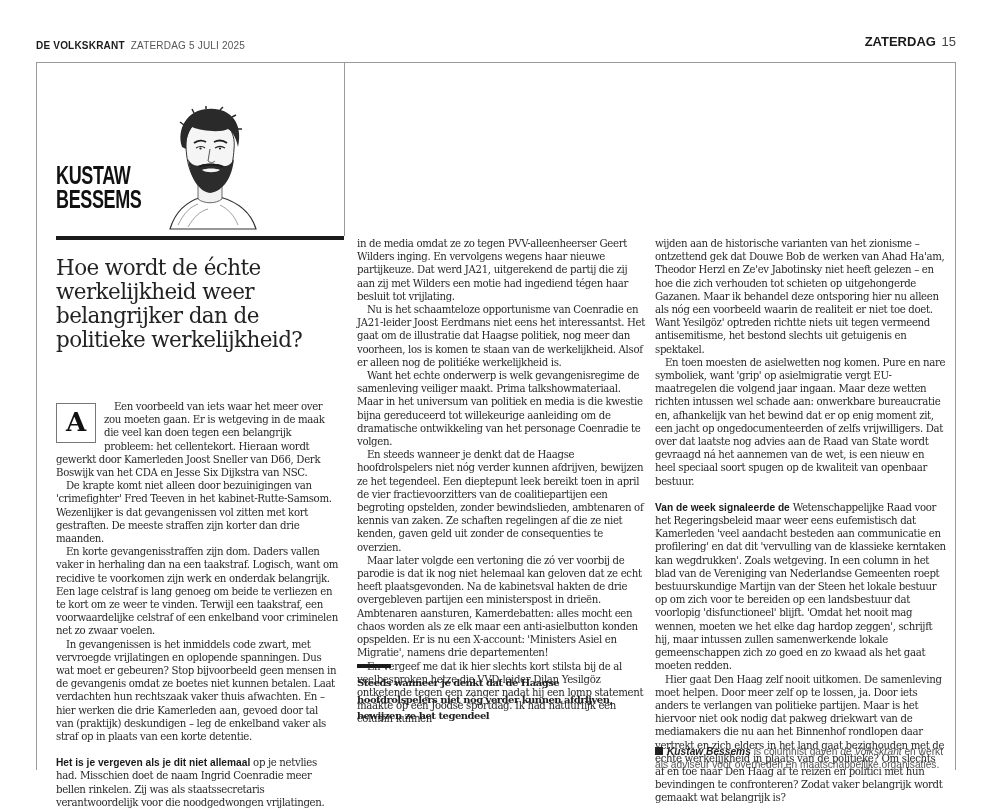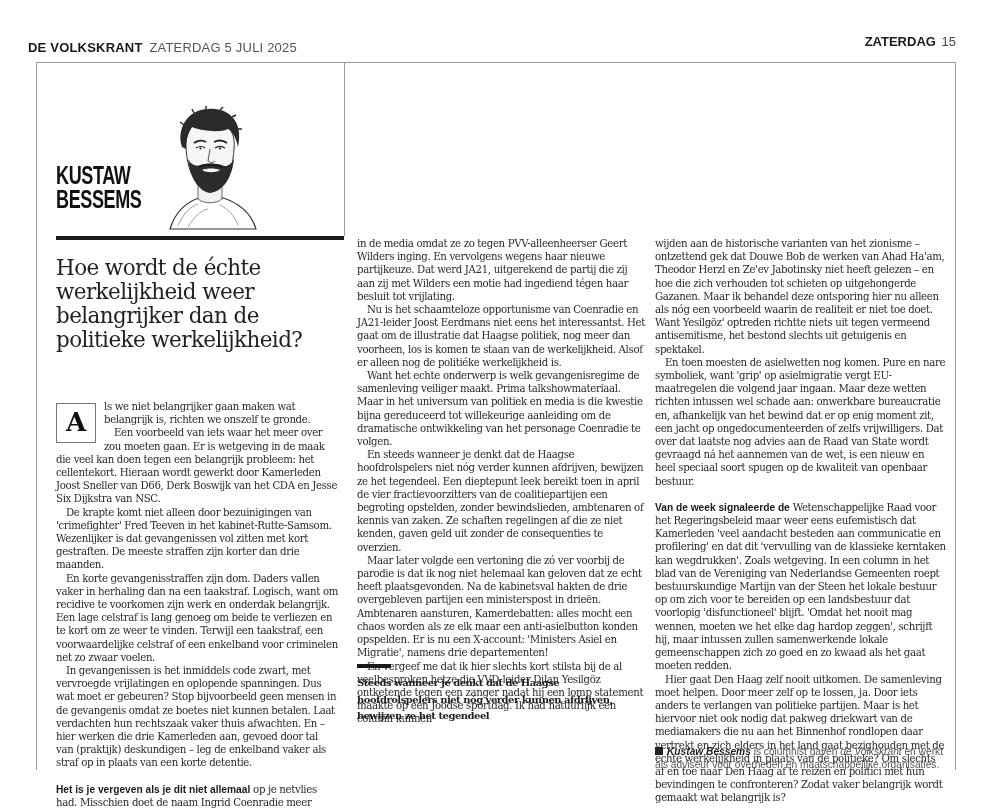--- a/index.html
+++ b/index.html
@@ -1,17 +1,17 @@
 <!DOCTYPE html>
 <html><head>
 <meta charset="utf-8">
 <style>
   html,body{margin:0;padding:0;background:#fff;}
   body{width:1000px;height:811px;position:relative;overflow:hidden;color:#1e1e1e;}
-  .masthead-left{position:absolute;left:28px;top:40px;font-family:"Liberation Sans",sans-serif;font-size:13px;letter-spacing:0.2px;}
+  .masthead-left{position:absolute;left:36px;top:40px;font-family:"Liberation Sans",sans-serif;font-size:10px;letter-spacing:0.2px;}
   .masthead-left .brand{font-weight:bold;color:#1a1a1a;}
   .masthead-left .date{color:#555;margin-left:3px;}
   .masthead-right{position:absolute;right:44px;top:34px;font-family:Liberation Sans, sans-serif;font-size:13px;}
   .masthead-right .day{font-weight:bold;color:#1a1a1a;}
   .masthead-right .page{color:#444;margin-left:2px;}
 
   .frame-top{position:absolute;left:36px;top:62px;width:919px;height:1px;background:#9a9a9a;}
   .frame-left{position:absolute;left:36px;top:62px;width:1px;height:708px;background:#9a9a9a;}
   .frame-right{position:absolute;left:955px;top:62px;width:1px;height:708px;background:#9a9a9a;}
   .frame-divider{position:absolute;left:344px;top:62px;width:1px;height:174px;background:#9a9a9a;}
@@ -87,21 +87,20 @@
   <path d="M44 65 C48 63 58 63 62 65 C58 68 48 68 44 65 Z" fill="#f5f5f5"></path>
   <path d="M41 62 C46 59 60 59 65 62" stroke="#1c1c1c" stroke-width="2.2" fill="none"></path>
 </svg>
 
 <div class="head-rule"></div>
 
 <h1 class="headline">Hoe wordt de échte werkelijkheid weer belangrijker dan de politieke werkelijkheid?</h1>
 
 <div class="col col1">
   <div class="dropcap">A</div>
-  <p class="noindent">ls we niet belangrijker gaan maken wat belangrijk is, richten we onszelf te gronde.</p>
   <p>Een voorbeeld van iets waar het meer over zou moeten gaan. Er is wetgeving in de maak die veel kan doen tegen een belangrijk probleem: het cellentekort. Hieraan wordt gewerkt door Kamerleden Joost Sneller van D66, Derk Boswijk van het CDA en Jesse Six Dijkstra van NSC.</p>
   <p>De krapte komt niet alleen door bezuinigingen van 'crimefighter' Fred Teeven in het kabinet-Rutte-Samsom. Wezenlijker is dat gevangenissen vol zitten met kort gestraften. De meeste straffen zijn korter dan drie maanden.</p>
   <p>En korte gevangenisstraffen zijn dom. Daders vallen vaker in herhaling dan na een taakstraf. Logisch, want om recidive te voorkomen zijn werk en onderdak belangrijk. Een lage celstraf is lang genoeg om beide te verliezen en te kort om ze weer te vinden. Terwijl een taakstraf, een voorwaardelijke celstraf of een enkelband voor criminelen net zo zwaar voelen.</p>
   <p>In gevangenissen is het inmiddels code zwart, met vervroegde vrijlatingen en oplopende spanningen. Dus wat moet er gebeuren? Stop bijvoorbeeld geen mensen in de gevangenis omdat ze boetes niet kunnen betalen. Laat verdachten hun rechtszaak vaker thuis afwachten. En – hier werken die drie Kamerleden aan, gevoed door tal van (praktijk) deskundigen – leg de enkelband vaker als straf op in plaats van een korte detentie.</p>
   <p class="gap"><span class="lead">Het is je vergeven als je dit niet allemaal</span><span> op je netvlies had. Misschien doet de naam Ingrid Coenradie meer bellen rinkelen. Zij was als staatssecretaris verantwoordelijk voor die noodgedwongen vrijlatingen. Maar ze was daarna vooral</span></p>
 </div>
 
 <div class="col col2">
   <p class="noindent">in de media omdat ze zo tegen PVV-alleenheerser Geert Wilders inging. En vervolgens wegens haar nieuwe partijkeuze. Dat werd JA21, uitgerekend de partij die zij aan zij met Wilders een motie had ingediend tégen haar besluit tot vrijlating.</p>
   <p>Nu is het schaamteloze opportunisme van Coenradie en JA21-leider Joost Eerdmans niet eens het interessantst. Het gaat om de illustratie dat Haagse politiek, nog meer dan voorheen, los is komen te staan van de werkelijkheid. Alsof er alleen nog de politiéke werkelijkheid is.</p>

